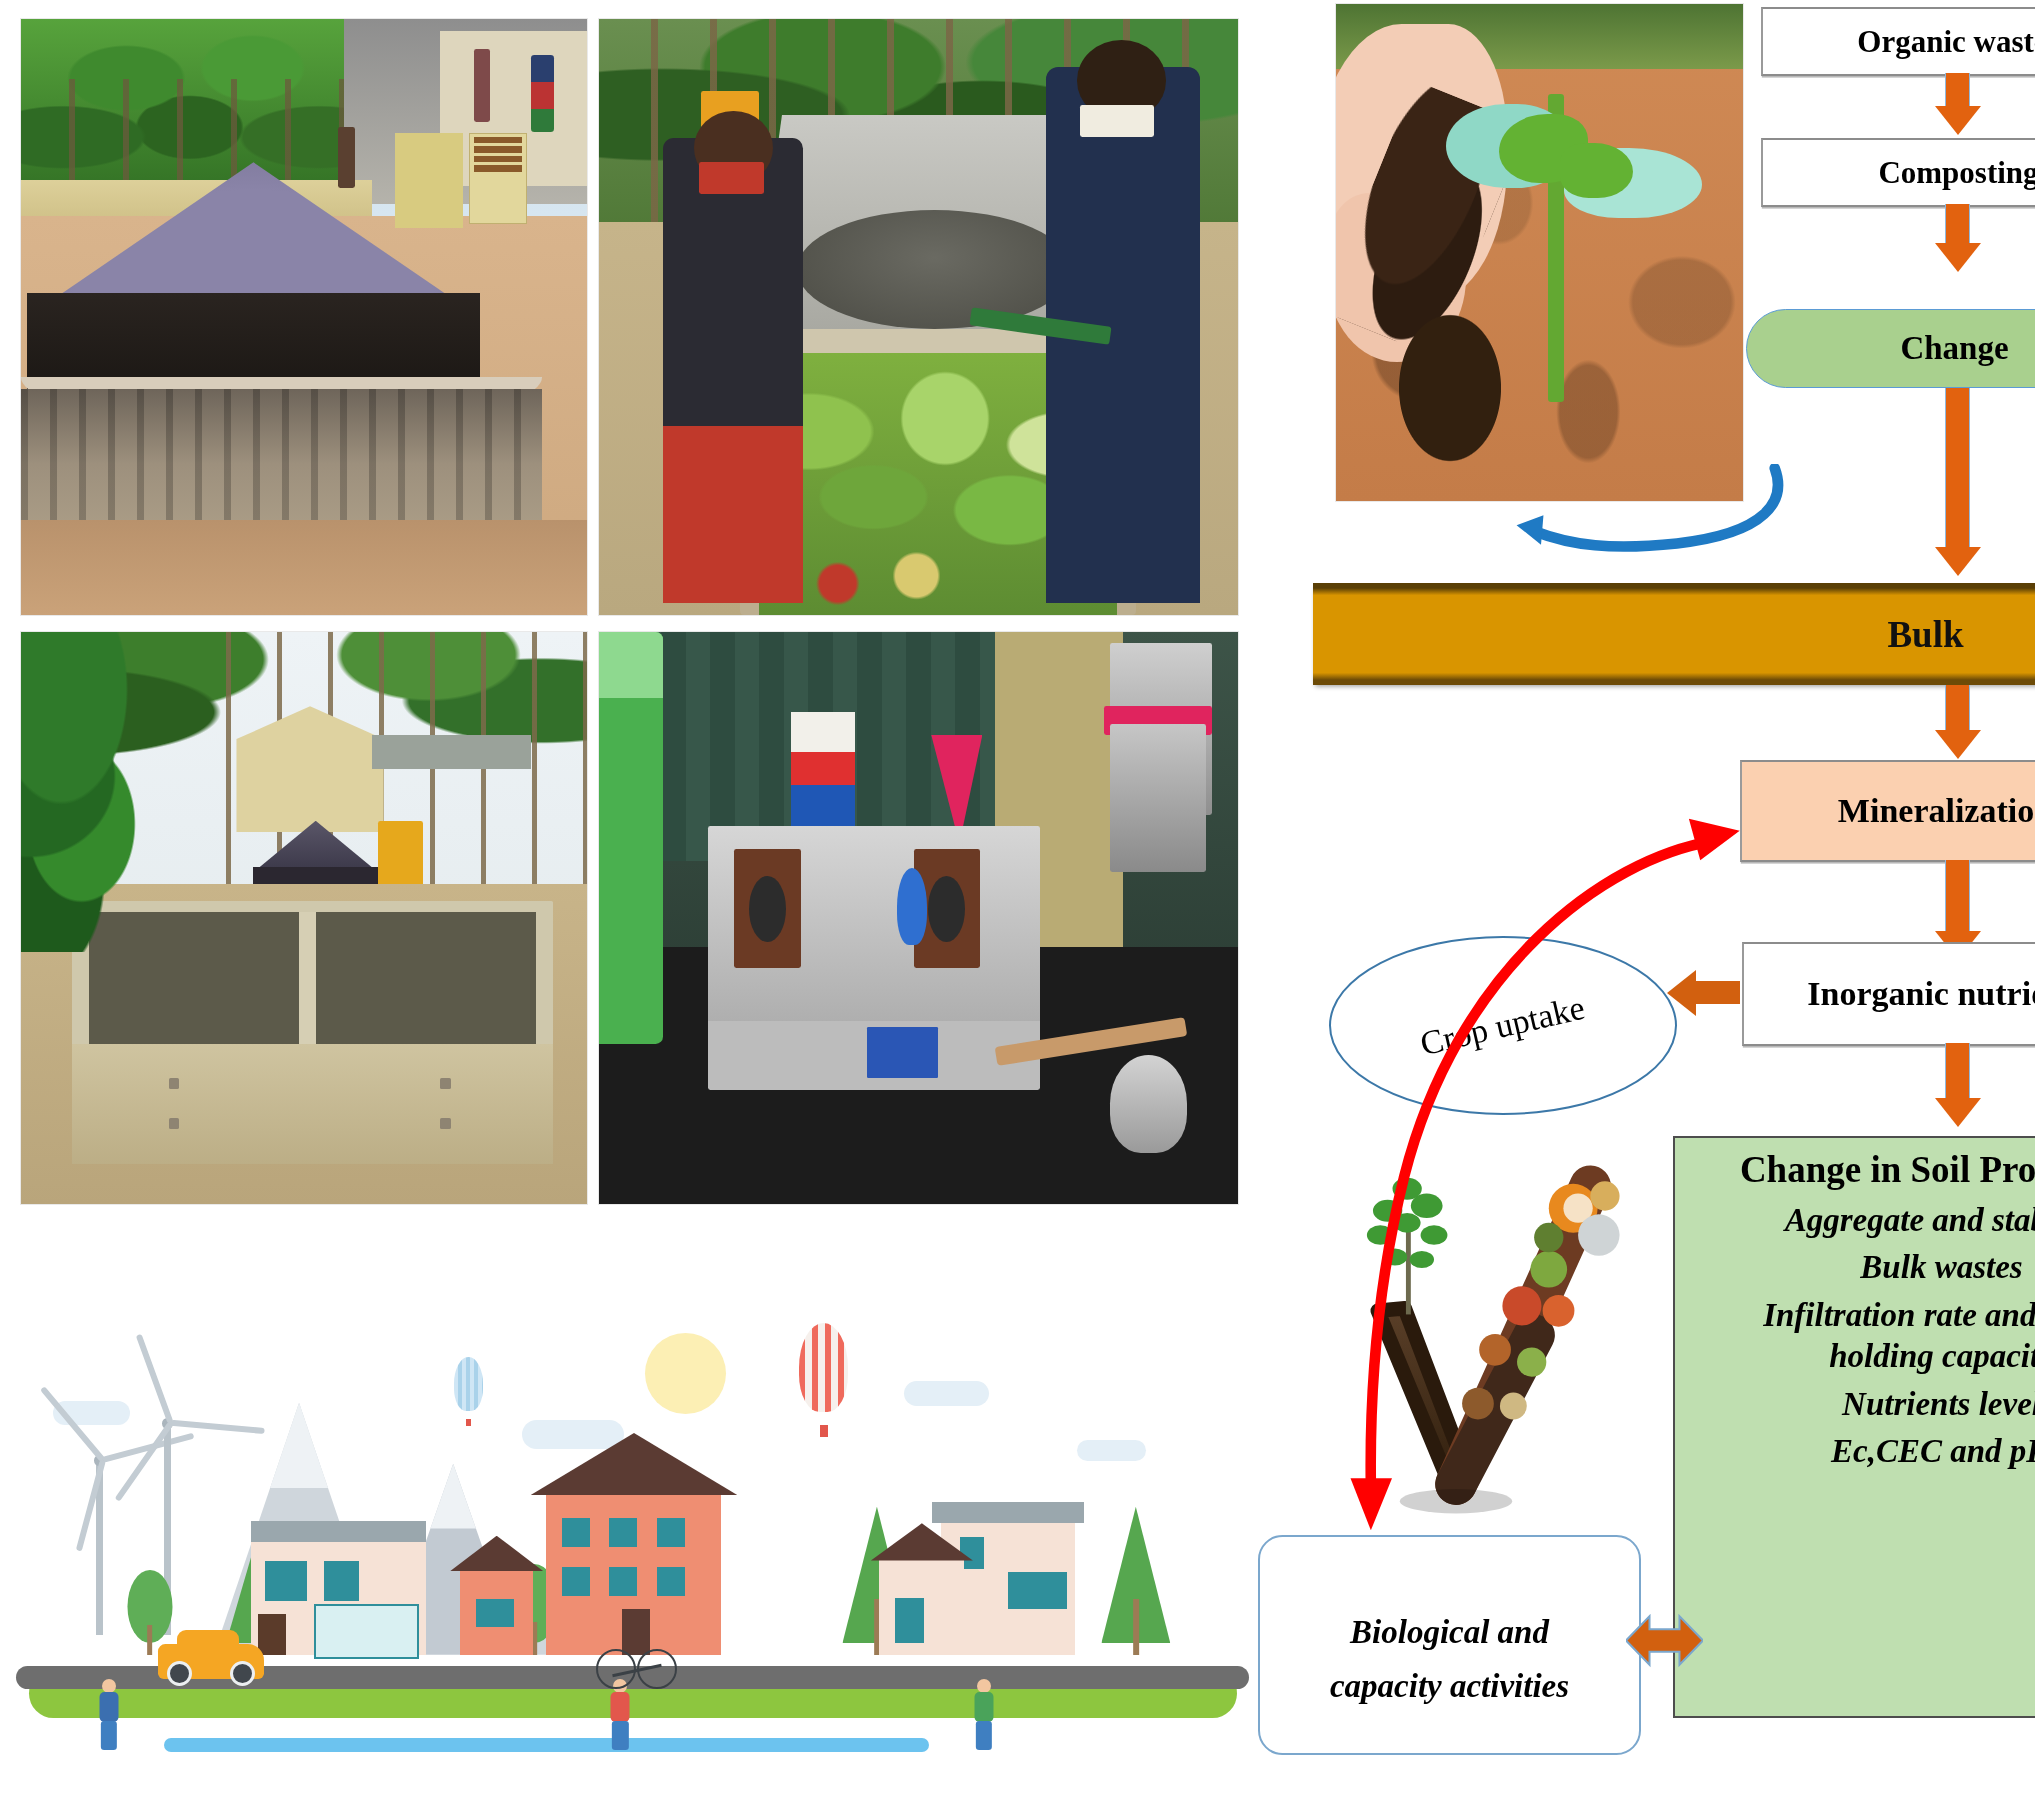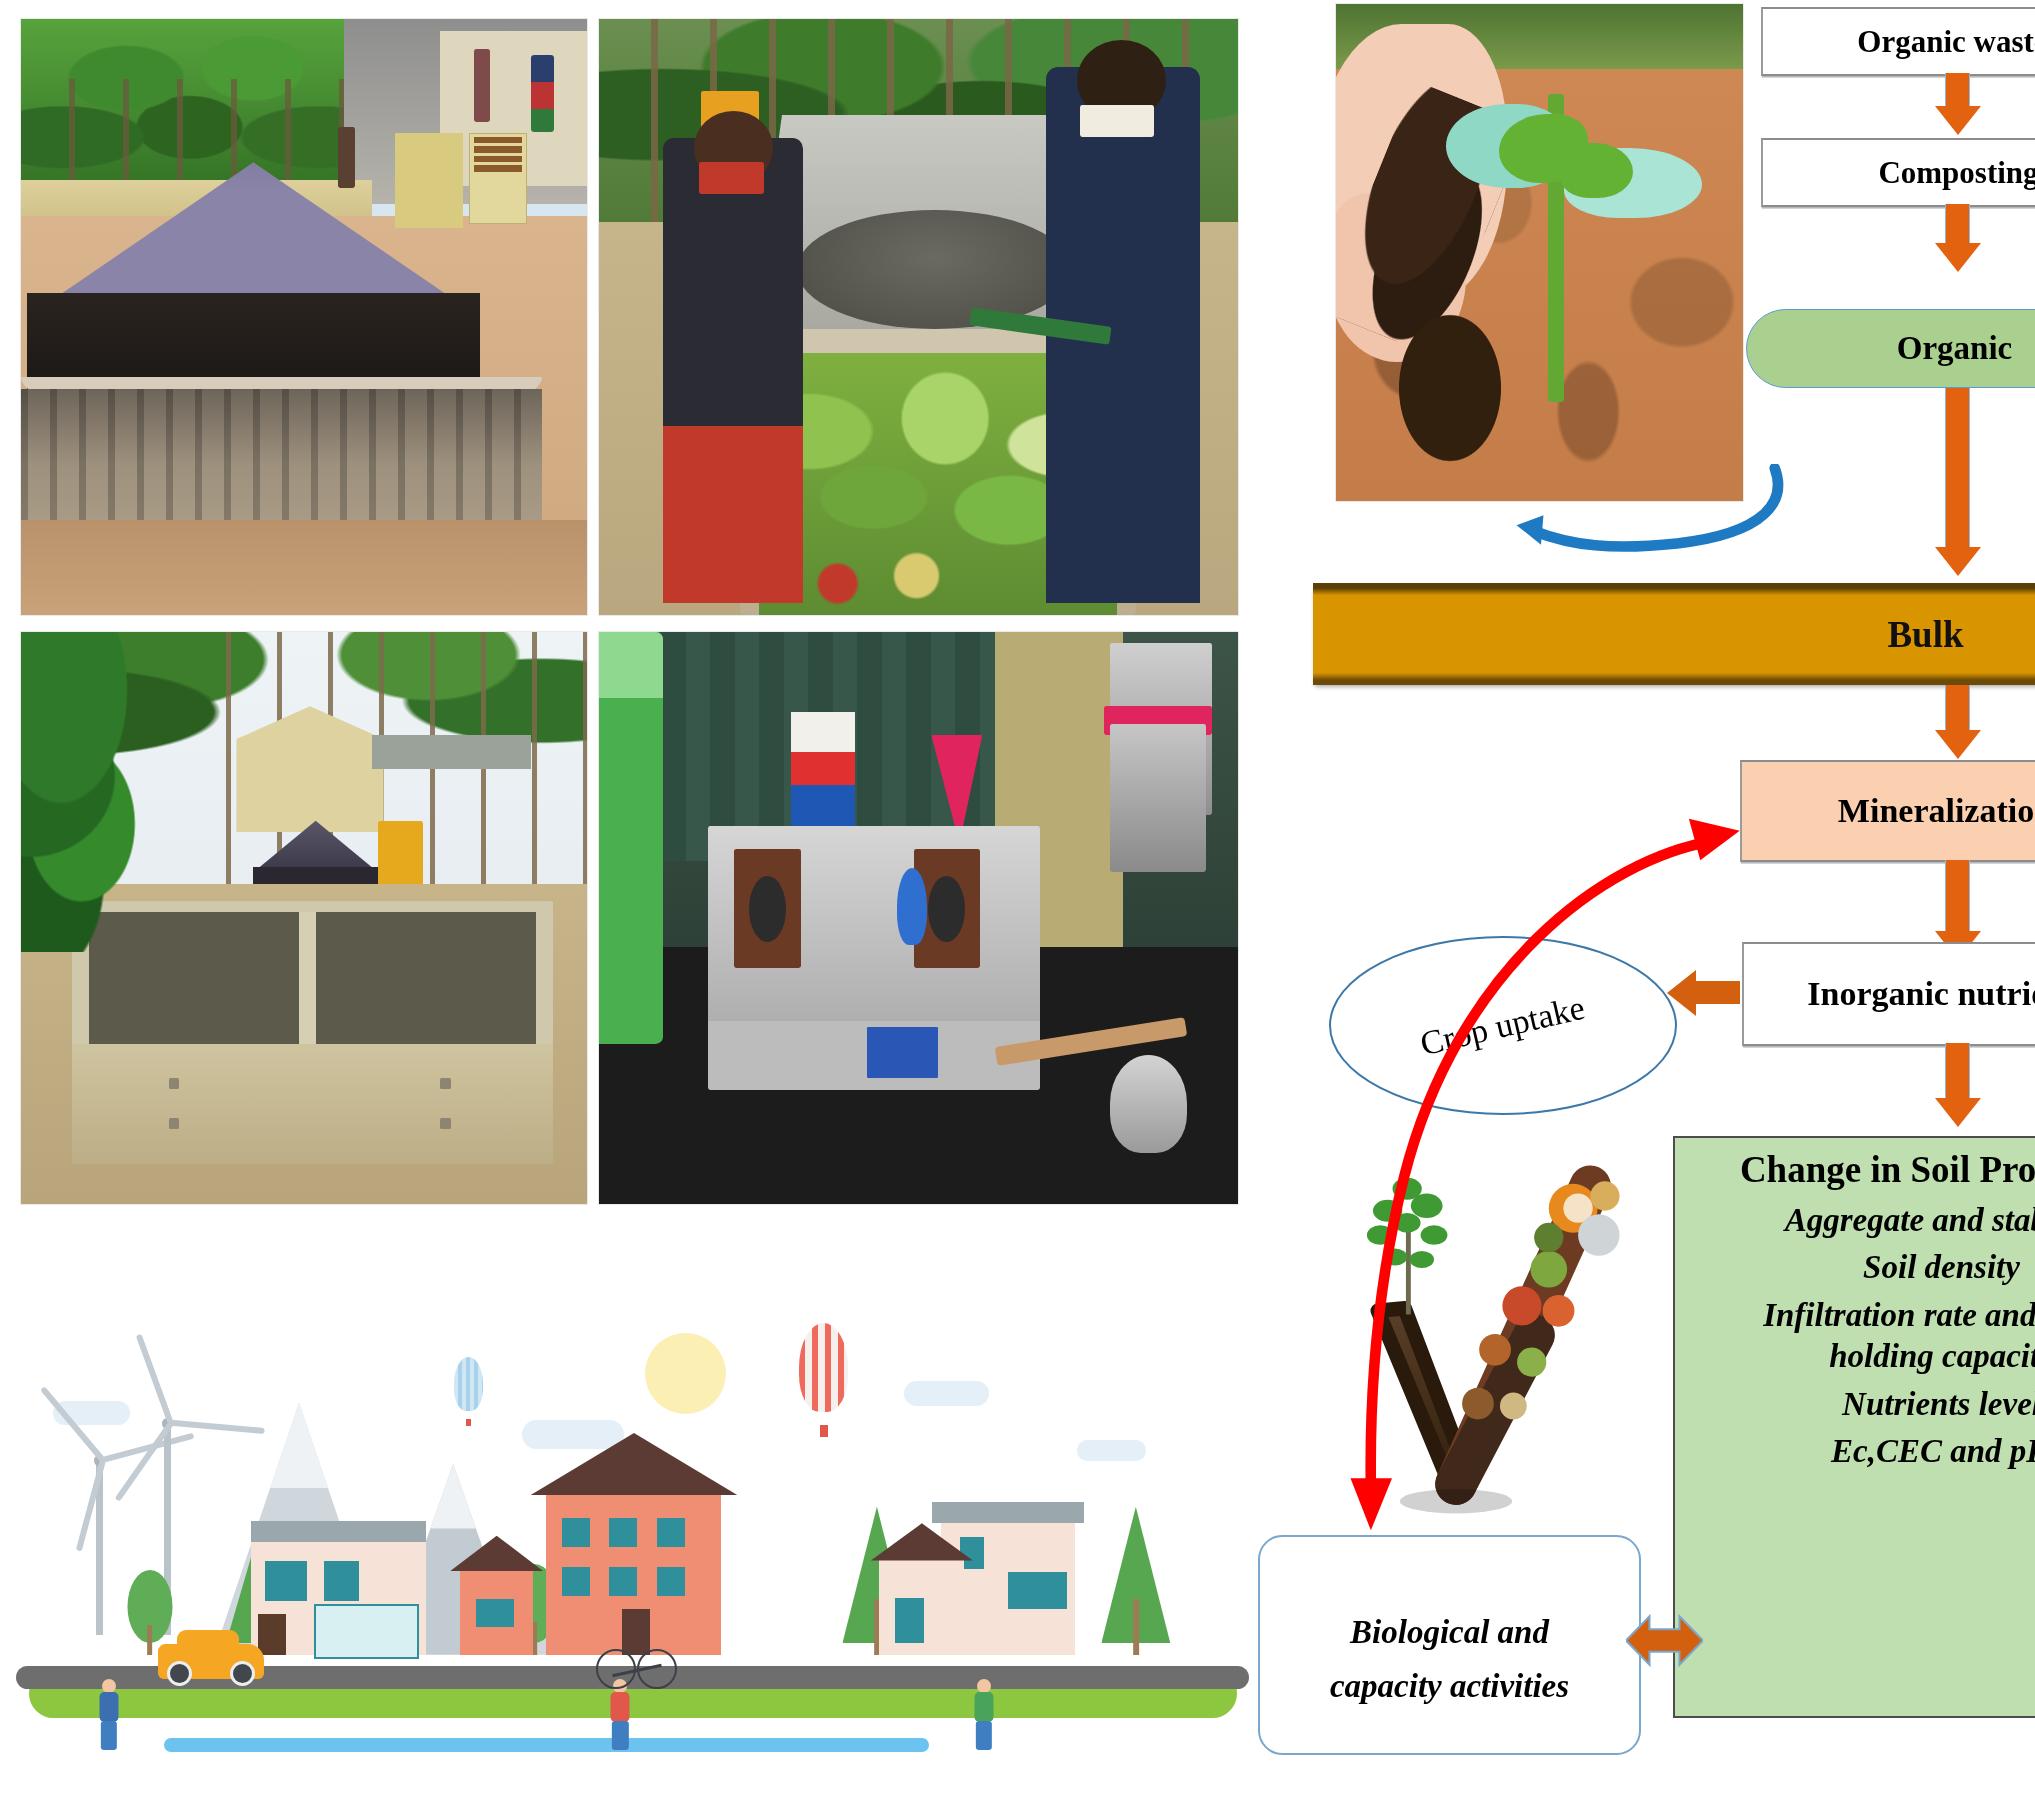--- a/index.html
+++ b/index.html
@@ -449,21 +449,21 @@
 </div>
 <div class="arrowV" style="left:1945px;top:73px;height:33px;"></div>
 
 <div class="fbox cyl" style="left:1761px;top:138px;width:391px;height:65px;font-size:31px;">
   <span>Composting</span>
 </div>
 
 <div class="arrowV" style="left:1945px;top:204px;height:39px;"></div>
 
 <div class="pill" style="left:1746px;top:309px;width:415px;height:77px;font-size:33px;">
-  <span>Organic</span>
+  <span>Change</span>
 </div>
 
 <div style="position:absolute;left:1506px;top:464px;width:285px;height:106px;">
   <svg viewBox="0 0 700 260" width="285" height="106">
     <path d="M660 10 C 690 90 640 170 420 195 C 260 212 160 200 70 165" fill="none" stroke="#1f7ac4" stroke-width="26" stroke-linecap="round"></path>
     <polygon points="86,198 26,150 92,126" fill="#1f7ac4"></polygon>
   </svg>
 </div>
 
 <div class="arrowV" style="left:1945px;top:388px;height:159px;"></div>
@@ -540,21 +540,21 @@
     <polygon points="248,1800 198,1672 300,1672" fill="#ff0000"></polygon>
     <polygon points="1155,80 1030,50 1058,152" fill="#ff0000"></polygon>
   </svg>
 </div>
 
 <div style="position:absolute;left:1673px;top:1136px;width:537px;height:582px;
             background:#bfdfb0;border:2.4px solid #4d4d4d;display:flex;flex-direction:column;
             align-items:center;justify-content:flex-start;padding-top:10.6px;box-sizing:border-box;">
   <div style="font-size:37px;font-weight:700;line-height:1.15;">Change in Soil Properties</div>
   <div style="font-size:33px;font-style:italic;font-weight:700;margin-top:10.6px;">Aggregate and stability</div>
-  <div style="font-size:33px;font-style:italic;font-weight:700;margin-top:10.6px;">Soil density</div>
+  <div style="font-size:33px;font-style:italic;font-weight:700;margin-top:10.6px;">Bulk wastes</div>
   <div style="font-size:33px;font-style:italic;font-weight:700;margin-top:10.6px;">Infiltration rate and water</div>
   <div style="font-size:33px;font-style:italic;font-weight:700;margin-top:4.1px;">holding capacity</div>
   <div style="font-size:33px;font-style:italic;font-weight:700;margin-top:10.6px;">Nutrients level</div>
   <div style="font-size:33px;font-style:italic;font-weight:700;margin-top:10.6px;">Ec,CEC and pH</div>
 </div>
 
 <div style="position:absolute;left:1258px;top:1535px;width:379px;height:216px;
             background:#fff;border:2.8px solid #7ba7cd;border-radius:24.4px;
             display:flex;flex-direction:column;align-items:center;justify-content:center;">
   <span style="font-size:33px;font-style:italic;font-weight:700;margin-top:28px;">Biological and</span>

